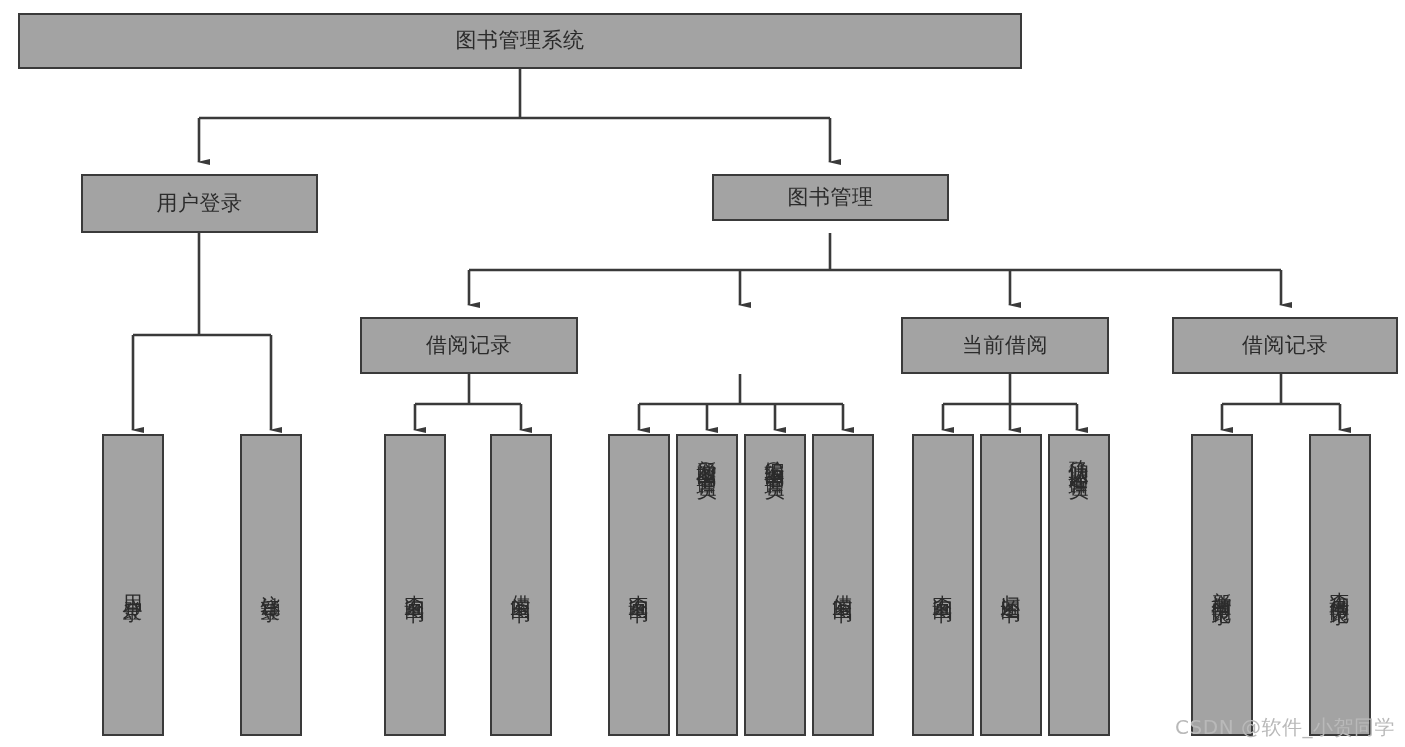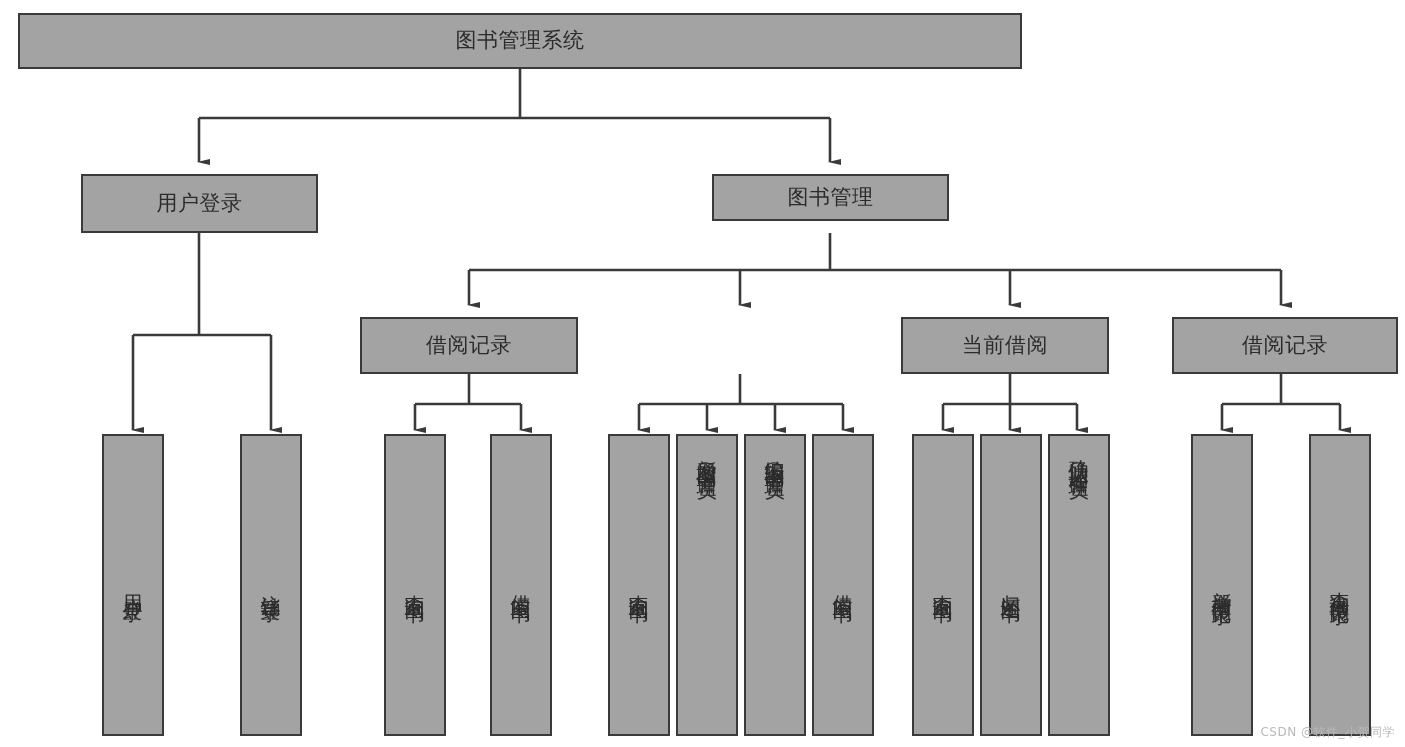--- a/index.html
+++ b/index.html
@@ -59,21 +59,21 @@
     white-space: nowrap;
   }
   .node.vertical.center-v {
     align-items: center;
     padding-top: 0;
   }
   .watermark {
     position: absolute;
     right: 10px;
     bottom: 6px;
-    font-size: 12px;
+    font-size: 20px;
     color: #b9b9b9;
     letter-spacing: 0.5px;
     user-select: none;
     white-space: nowrap;
   }
 </style>
 </head>
 <body>
 
 <div id="canvas">

